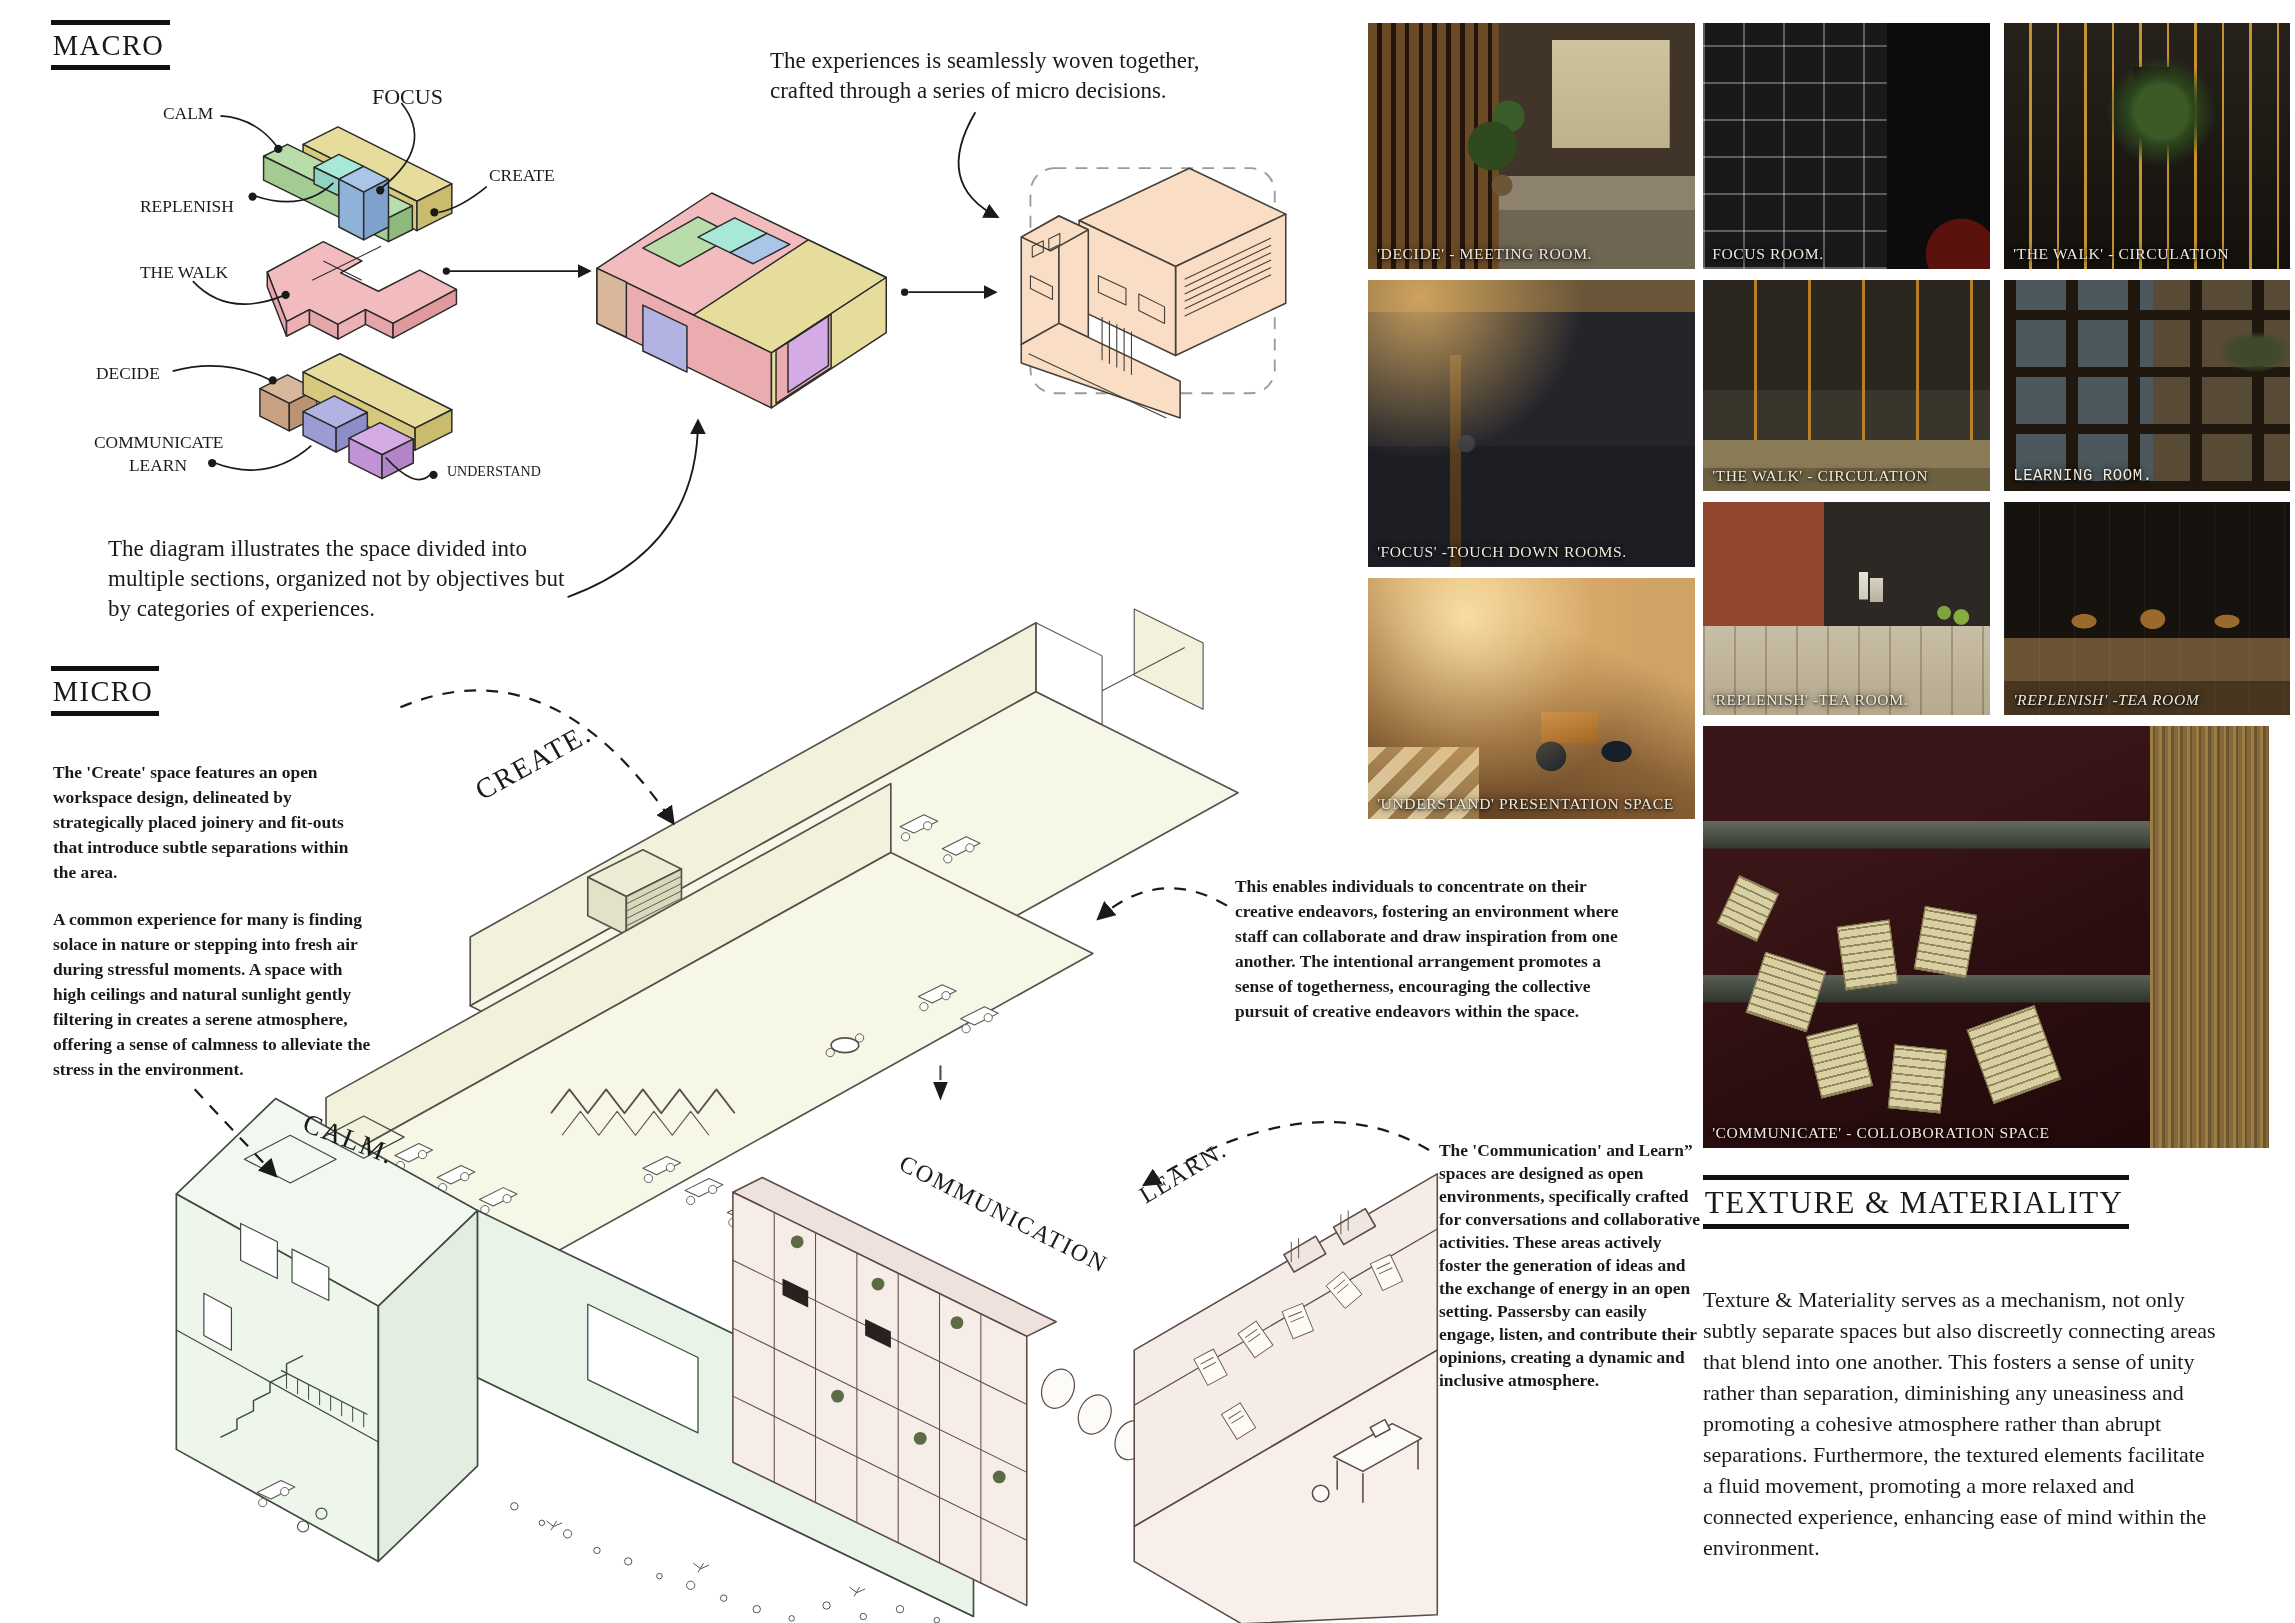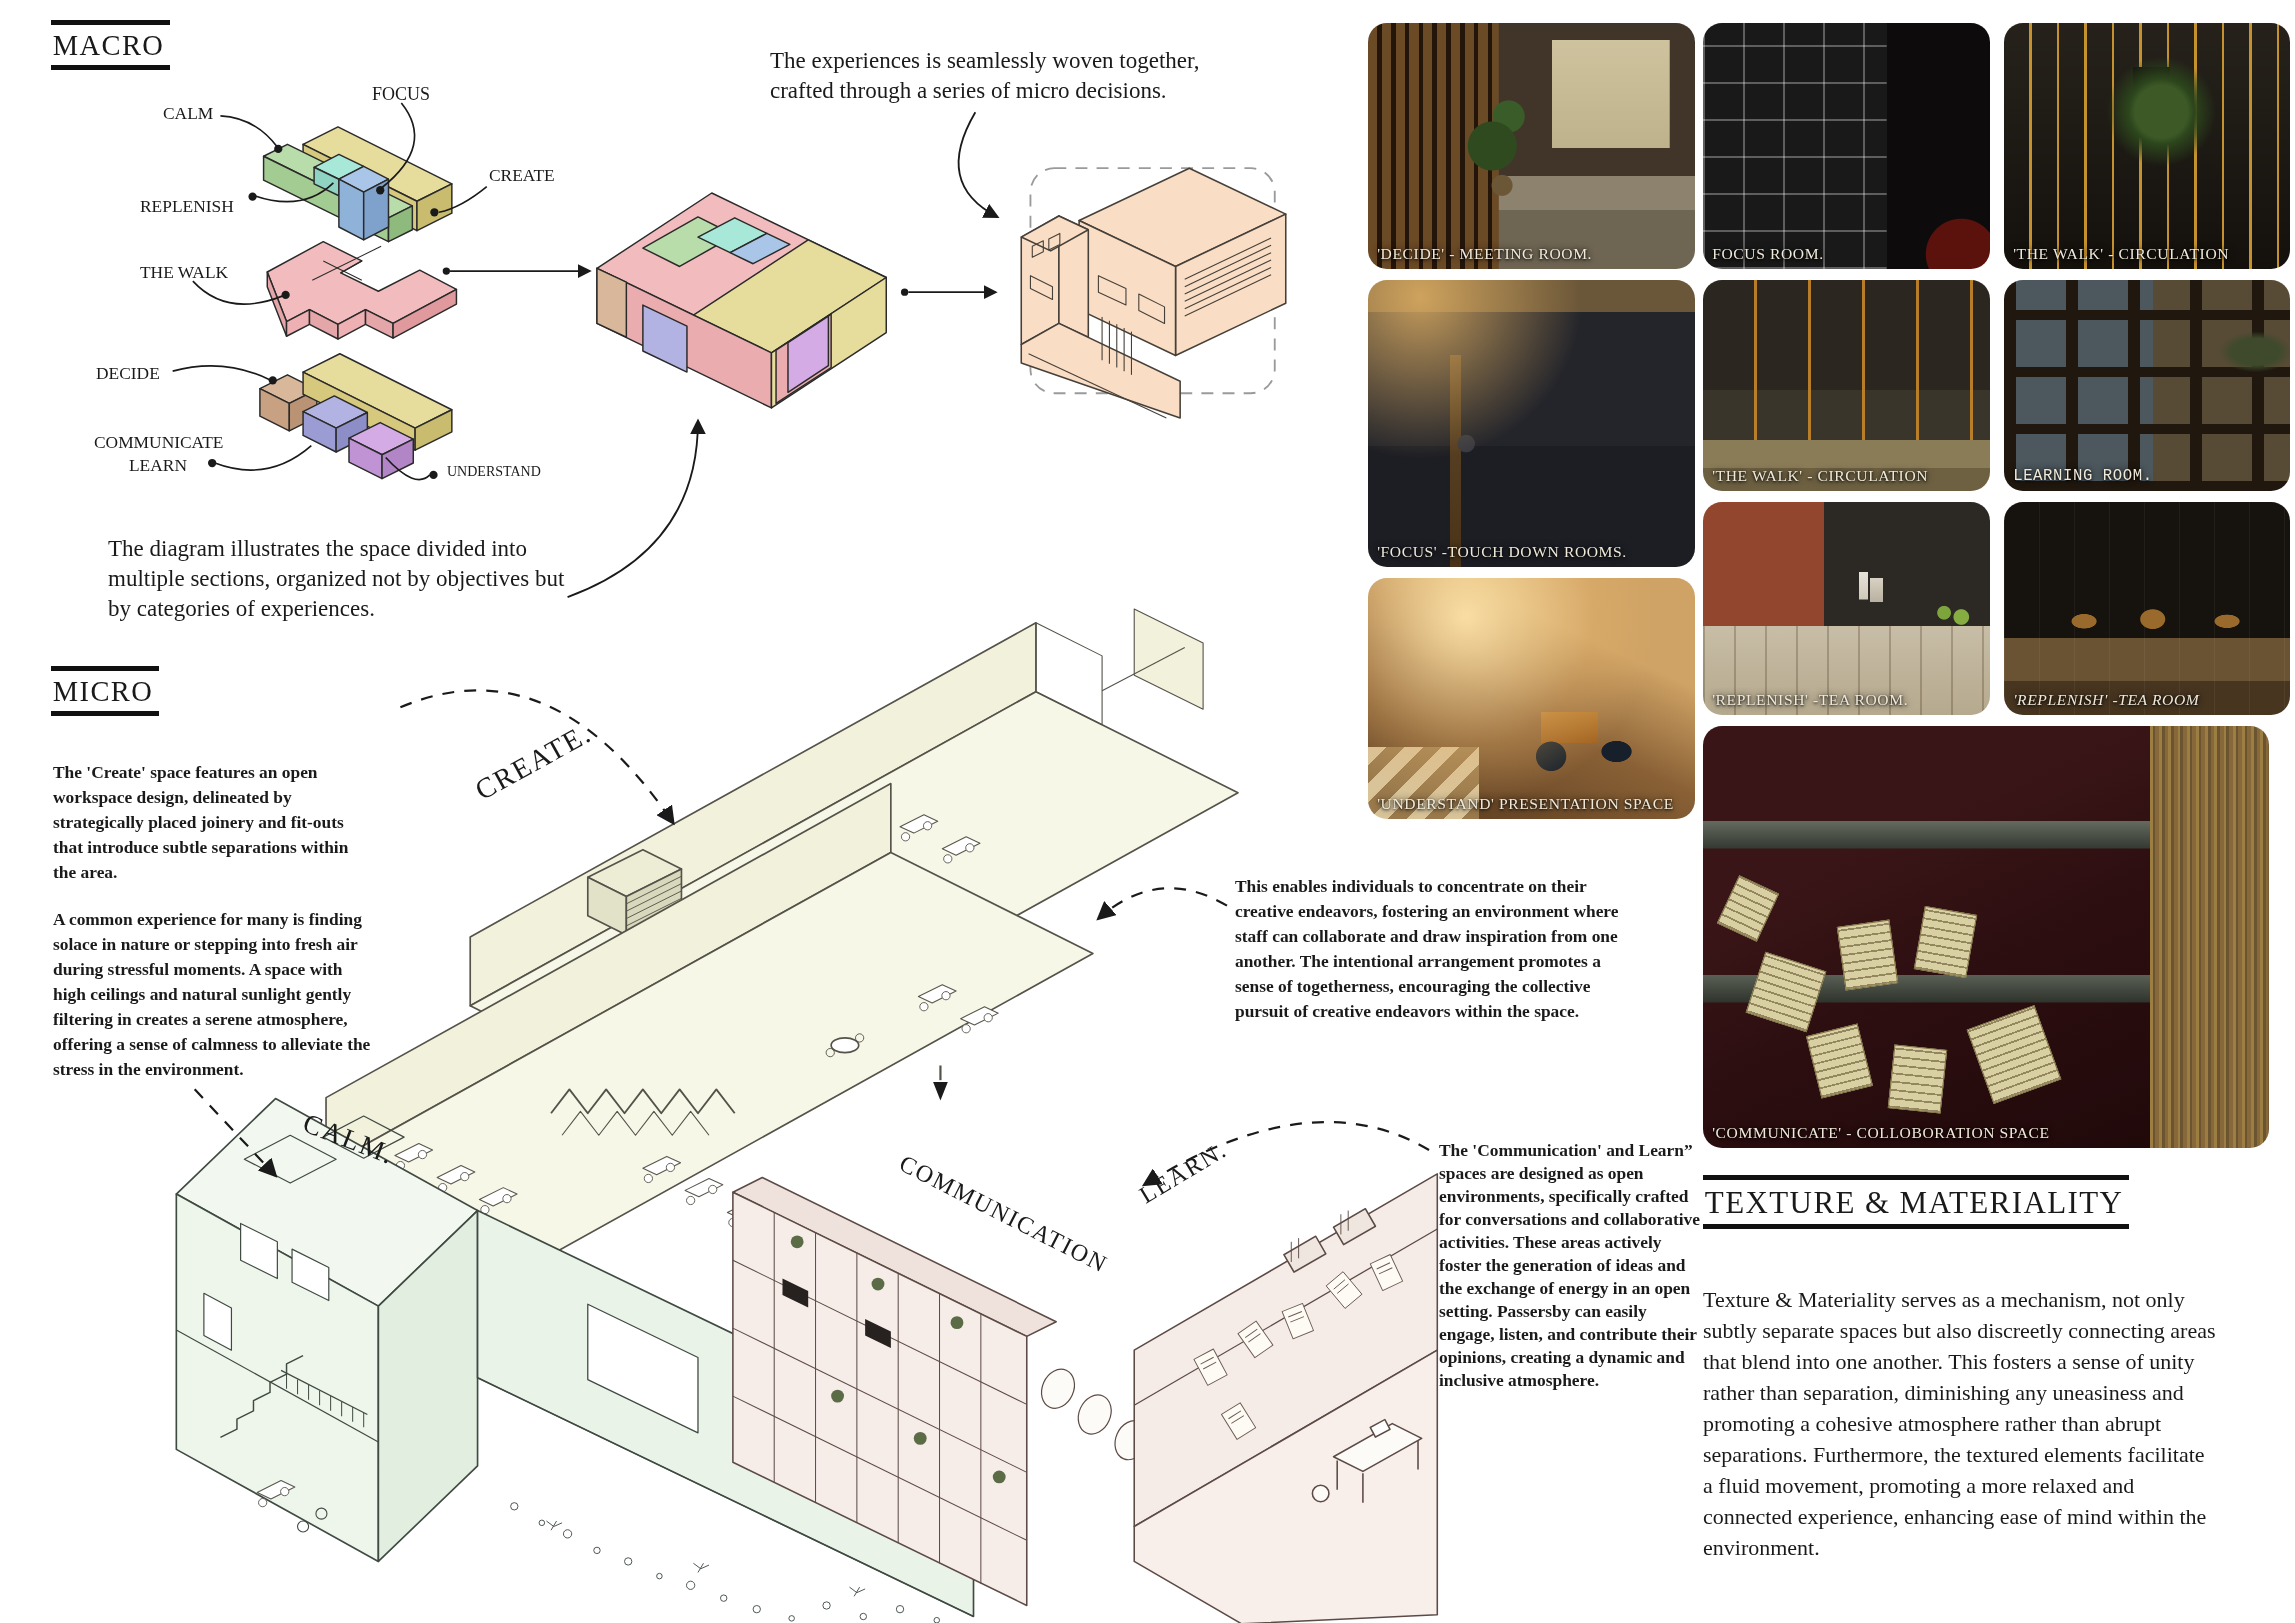--- a/index.html
+++ b/index.html
@@ -12,21 +12,21 @@
   
   .sec-head {
     position:absolute; display:inline-block;
     border-top:5.5px solid #101010; border-bottom:5.5px solid #101010;
     padding:4.6px 5.5px 3.7px 1.8px; font-size:28.5px; letter-spacing:1.4px; font-weight:normal;
   }
   .para { position:absolute; line-height:25px; font-size:17.4px; font-weight:bold; }
   .bigtext { position:absolute; font-size:23px; line-height:30px; white-space:pre-line; }
   .rotlabel { position:absolute; transform-origin:left top; letter-spacing:1.8px; white-space:nowrap; }
   
-  .tile { position:absolute; overflow:hidden; background:#222;border-radius:19px; }
+  .tile { position:absolute; overflow:hidden; background:#222; }
   .tile .cap {
     position:absolute; left:9.2px; bottom:6.4px; font-size:15.6px; color:#f0eadb;
     letter-spacing:0.6px; text-shadow:0 0.9px 2.8px #000,0 0 7.3px rgba(0,0,0,.85); white-space:nowrap;
   }
   .p1 { background:
     radial-gradient(circle at 41% 66%, #6b5636 0 10px, transparent 11px),
     radial-gradient(circle at 38% 50%, #2e4a1e 0 24px, transparent 25px),
     radial-gradient(circle at 43% 38%, #3a5c28 0 15.6px, transparent 16.5px),
     linear-gradient(#cfc39f,#beb28c) 88% 12%/36% 44% no-repeat,
     repeating-linear-gradient(90deg, #6b4a26 0 9.2px, #24150b 9.2px 13.8px) 0 0/40% 100% no-repeat,
@@ -425,21 +425,21 @@
     <path d="M212,1186 L300,1280" marker-end="url(#ah)"></path>
     <path d="M1556,1252 Q1428,1176 1246,1290" marker-end="url(#ah)"></path>
   </g>
 </svg>
 
 <h2 class="sec-head" style="left:51px;top:20px">MACRO</h2>
 <h2 class="sec-head" style="left:51px;top:666px">MICRO</h2>
 <h2 class="sec-head" style="left:1703px;top:1175px;font-size:31px">TEXTURE &amp; MATERIALITY</h2>
 
 <span class="abs" style="left:163px;top:103px;font-size:17.4px">CALM</span>
-<span class="abs" style="left:372px;top:84px;font-size:18px">FOCUS</span>
+<span class="abs" style="left:372px;top:84px;font-size:22px">FOCUS</span>
 <span class="abs" style="left:140px;top:196px;font-size:17.4px">REPLENISH</span>
 <span class="abs" style="left:489px;top:165px;font-size:17.4px">CREATE</span>
 <span class="abs" style="left:140px;top:262px;font-size:17.4px">THE WALK</span>
 <span class="abs" style="left:96px;top:363px;font-size:17.4px">DECIDE</span>
 <span class="abs" style="left:94px;top:432px;font-size:17.4px">COMMUNICATE</span>
 <span class="abs" style="left:129px;top:455px;font-size:17.4px">LEARN</span>
 <span class="abs" style="left:447px;top:464px;font-size:14px">UNDERSTAND</span>
 
 <div class="bigtext" style="left:770px;top:46px;width:496px">The experiences is seamlessly woven together,
 crafted through a series of micro decisions.</div>

